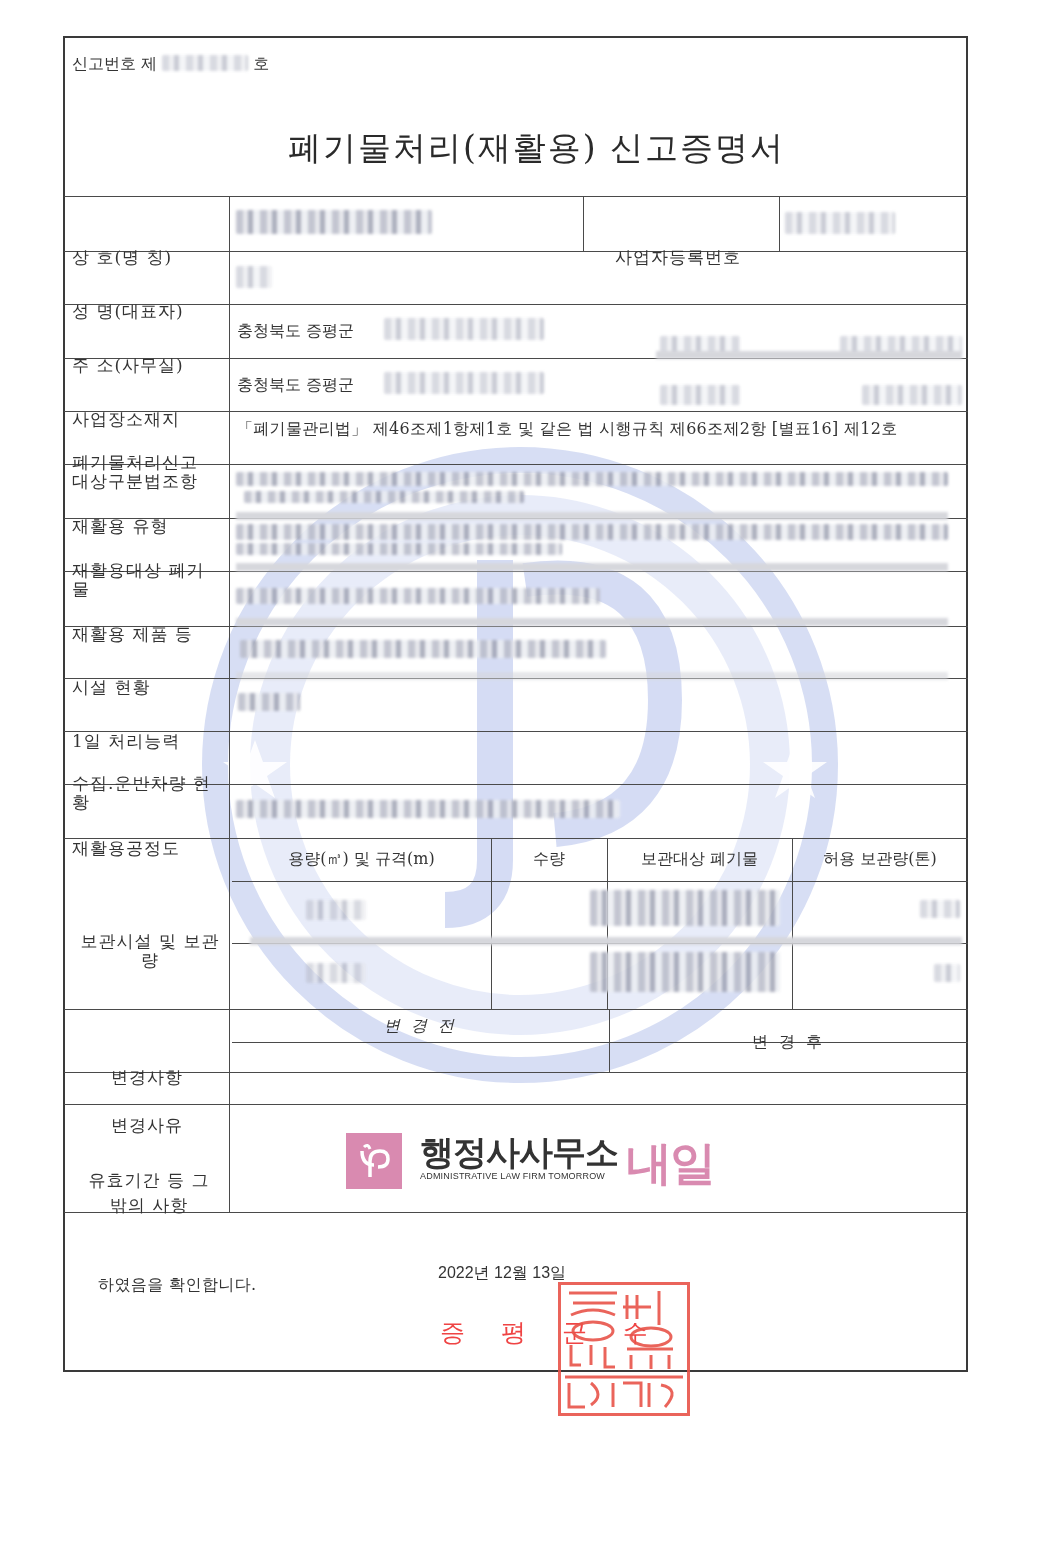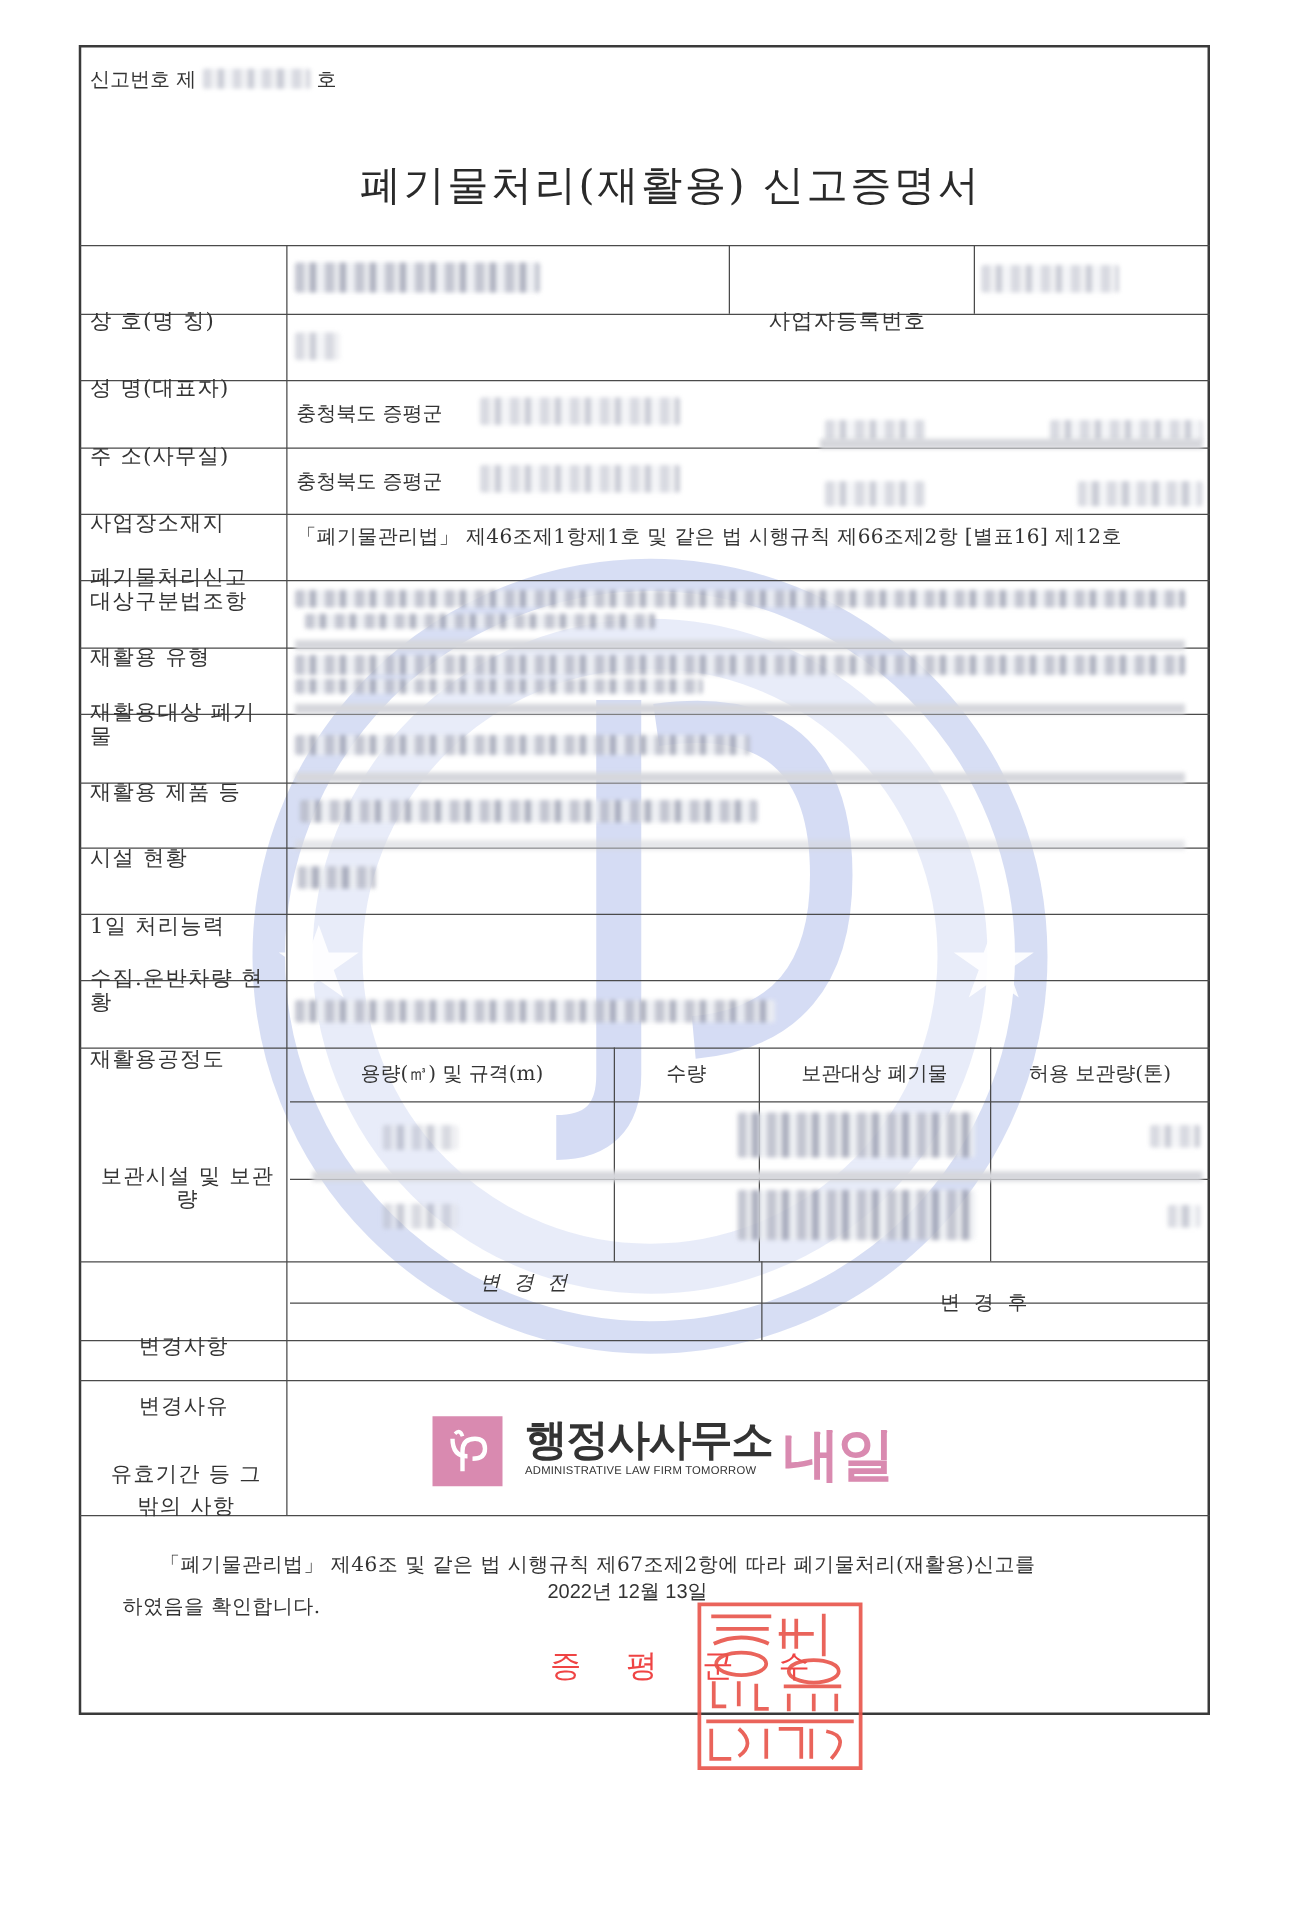--- a/index.html
+++ b/index.html
@@ -174,21 +174,20 @@
         <path d="M10 6 Q14 2 16 8" fill="none" stroke="#fff" stroke-width="3"></path>
       </svg>
     </div>
     <div class="logo-text">
       <span class="logo-main">행정사사무소</span>
       <span class="logo-sub">ADMINISTRATIVE LAW FIRM TOMORROW</span>
     </div>
     <span class="logo-accent">내일</span>
   </div>
 
-  <div class="val" style="left:128px;top:1242px;font-size:16px;letter-spacing:0.4px;">「폐기물관리법」 제46조 및 같은 법 시행규칙 제67조제2항에 따라 폐기물처리(재활용)신고를</div>
   <div class="val" style="left:98px;top:1275px;font-size:16px;letter-spacing:0.4px;">하였음을 확인합니다.</div>
   <div class="val" style="left:438px;top:1263px;font-family:'Liberation Sans','DejaVu Sans',sans-serif;font-size:16px;">2022년 12월 13일</div>
   <div class="val" style="left:404px;top:1316px;font-size:25px;letter-spacing:14px;color:#ef4444;margin-left:36px;">증 평 군 수</div>
 
   <div class="stamp">
     <svg width="126" height="128" viewBox="0 0 126 128">
       <g fill="none" stroke="#e8544a" stroke-width="3">
         <path d="M8 8 H56 M12 18 H54 M10 30 Q32 20 54 30"></path>
         <ellipse cx="32" cy="46" rx="20" ry="9"></ellipse>
         <path d="M10 60 V80 H20 M30 60 V80 M44 62 V82 H54"></path>

